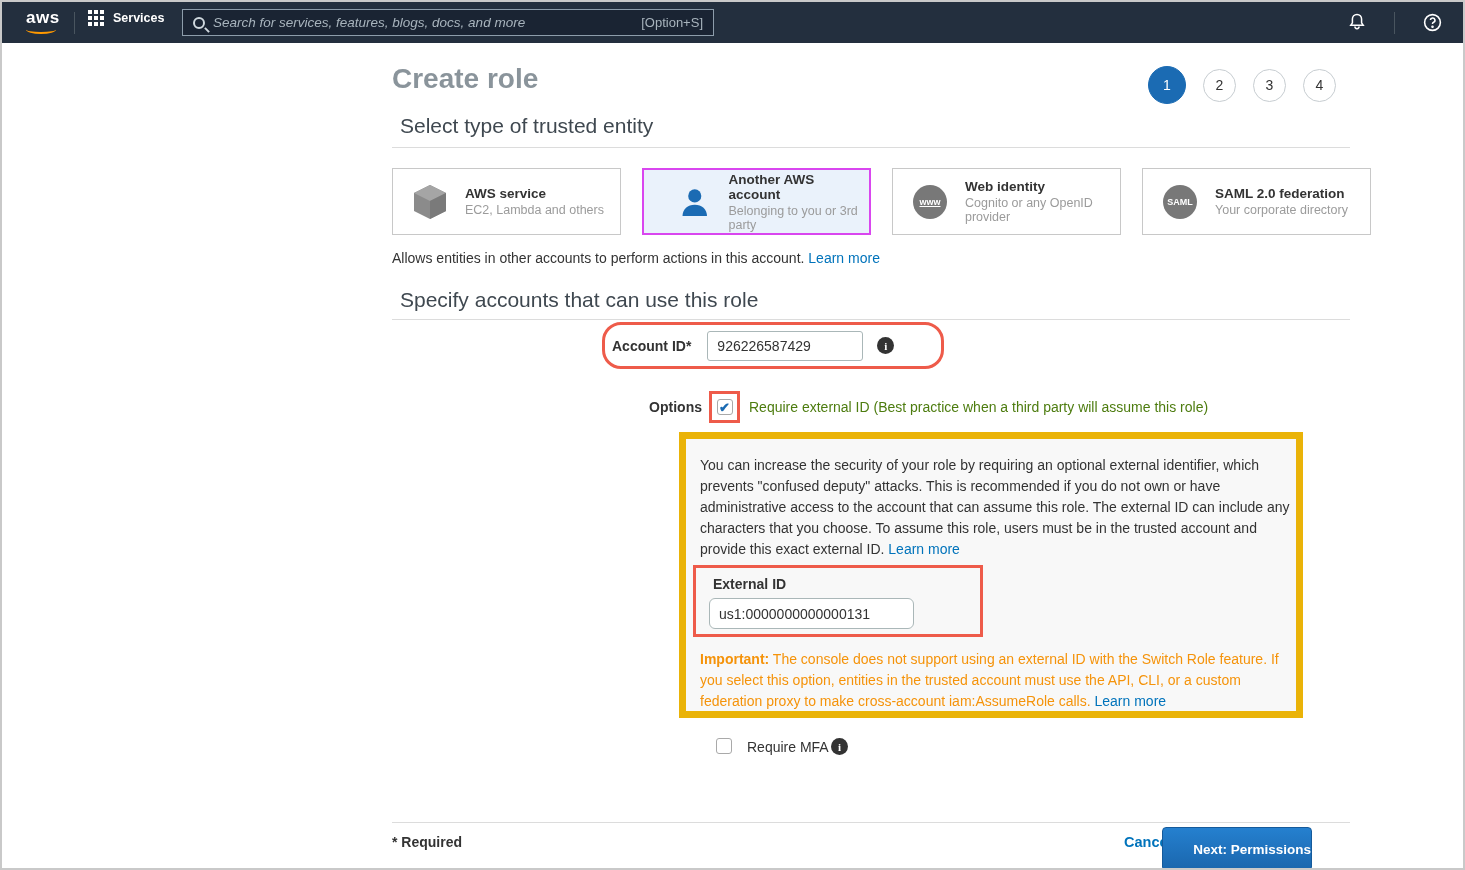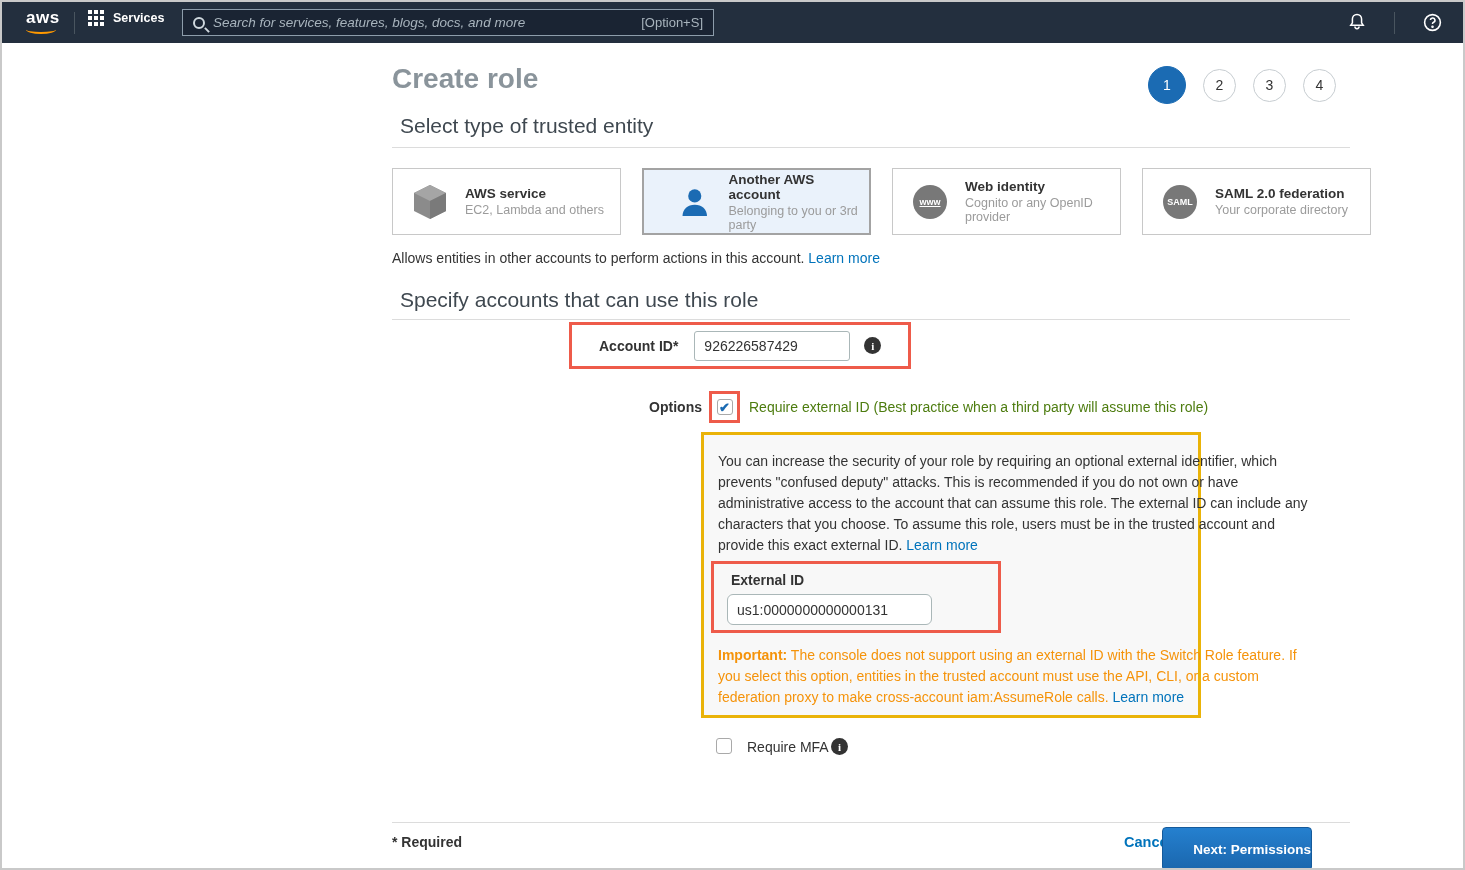--- a/index.html
+++ b/index.html
@@ -39,46 +39,46 @@
   .page-title { position:absolute; left:390px; top:61px; font-size:28px; color:#8a949b; }
   .steps { position:absolute; left:1146px; top:64px; display:flex; align-items:center; gap:17px; }
   .step { width:33px; height:33px; border:1px solid #c7cdd1; border-radius:50%; background:#fff;
           color:#333; font-size:14px; display:flex; align-items:center; justify-content:center; }
   .step.active { width:38px; height:38px; background:#1b6bb3; border-color:#1b6bb3; color:#fff; }
   .h2 { position:absolute; left:398px; font-size:21px; color:#3f4850; font-weight:normal; }
   .rule { position:absolute; left:390px; width:958px; height:1px; background:#dcdcdc; }
   
   .cards { position:absolute; left:390px; top:166px; display:flex; gap:21px; }
   .card { width:229px; height:67px; border:1px solid #c8c8c8; background:#fff; display:flex; align-items:center; padding-left:20px; cursor:pointer; }
-  .card.selected { border:2px solid #a3a3a3; background:#eaf2fb; padding-left:35px; }
+  .card.selected { border:2px solid #d946ef; background:#eaf2fb; padding-left:35px; }
   .card .txt { margin-left:18px; }
   .card .title { font-size:13.5px; font-weight:bold; color:#333; }
   .card .sub { font-size:12.5px; color:#9b9b9b; margin-top:2px; line-height:14px; max-width:140px; }
   .circle-badge { width:34px; height:34px; border-radius:50%; background:#787878; color:#fff;
                   display:flex; align-items:center; justify-content:center; font-size:9px; font-weight:bold; flex:0 0 auto; }
   
   .note { position:absolute; left:390px; top:248px; font-size:14px; color:#333; }
   a.lm { color:#0073bb; text-decoration:none; cursor:pointer; }
   
   .redbox { border:3px solid #ee5b4a; position:absolute; }
-  .acct-box { left:567px; top:320px; width:342px; height:47px; display:flex; align-items:center; padding-left:27px; }
+  .acct-box { left:600px; top:320px; width:342px; height:47px; display:flex; align-items:center; padding-left:7px;border-radius:19px; }
   .form-label { font-size:14px; font-weight:bold; color:#333; }
   .text-input { height:30px; border:1px solid #aab7b8; border-radius:3px; font-size:14px; color:#333;
                 padding:0 9px; font-family:"Liberation Sans",sans-serif; }
   .acct-input { width:156px; margin-left:16px; }
   .info-circle { width:17px; height:17px; border-radius:50%; background:#333; color:#fff; font-size:11px; font-weight:bold;
                  font-family:"Liberation Serif",serif; display:inline-flex; align-items:center; justify-content:center; }
   .acct-box .info-circle { margin-left:14px; }
   .options-label { position:absolute; left:560px; top:397px; width:140px; text-align:right; font-size:14px; font-weight:bold; color:#333; }
   .chk-box { width:16px; height:16px; border:1px solid #a9a9a9; border-radius:3px; background:#fff;
              display:flex; align-items:center; justify-content:center; color:#1b6bb3; font-size:13px; font-weight:bold; cursor:pointer; }
   .opt-redbox { left:707px; top:389px; width:31px; height:32px; display:flex; align-items:center; justify-content:center; }
   .opt-text { position:absolute; left:747px; top:397px; font-size:14px; color:#4d7c0f; }
   
-  .panel { position:absolute; left:699px; top:430px; width:500px; height:286px; background:#f8f8f8; border:3px solid #eab308; }
+  .panel { position:absolute; left:677px; top:430px; width:624px; height:286px; background:#f8f8f8; border:7px solid #eab308; }
   .panel p.desc { position:absolute; left:14px; top:16px; width:592px; font-size:14px; color:#333; line-height:21px; }
   .ext-redbox { left:7px; top:126px; width:290px; height:72px; }
   .ext-label { position:absolute; left:17px; top:8px; font-size:14px; font-weight:bold; color:#333; }
   .ext-input { position:absolute; left:13px; top:30px; width:205px; height:31px; border-radius:6px; }
   .panel p.important { position:absolute; left:14px; top:210px; width:588px; font-size:14px; color:#f5930a; line-height:21px; }
   .panel p.important b { color:#f5930a; }
   
   .mfa-chk { position:absolute; left:714px; top:736px; }
   .mfa-label { position:absolute; left:745px; top:737px; font-size:14px; color:#333; }
   .mfa-info { position:absolute; left:829px; top:736px; }

